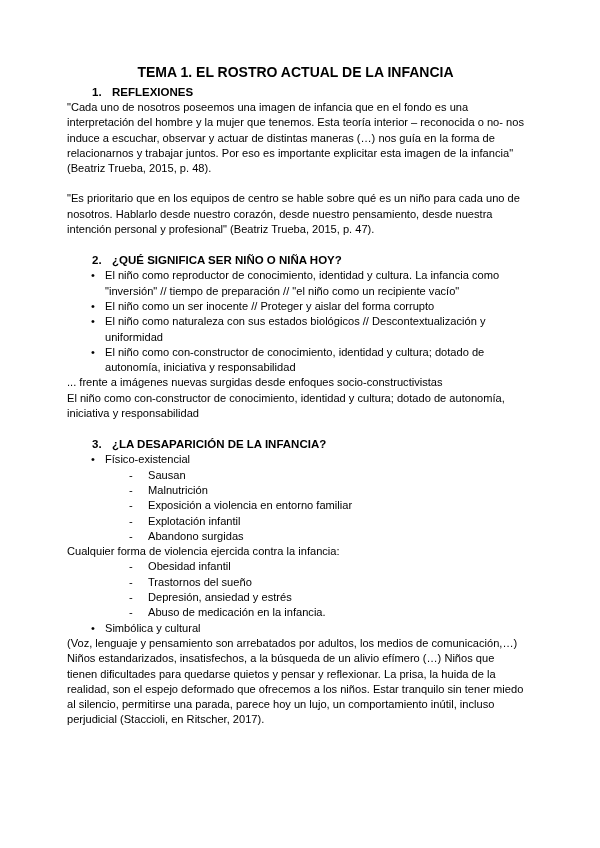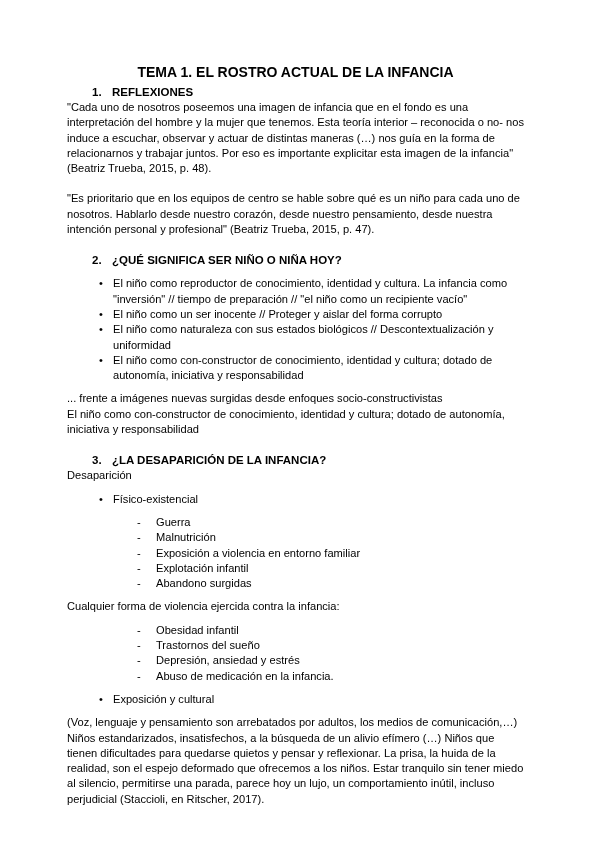--- a/index.html
+++ b/index.html
@@ -38,21 +38,21 @@
     margin: 0;
   }
   .num-heading .num {
     position: absolute;
     left: 25px;
     top: 0;
   }
   .gap-h { margin-top: 15px; }
   .para { margin: 0; }
   .gap { margin-top: 15px; }
-  ul { list-style: none; margin: 8px; padding: 0; }
+  ul { list-style: none; margin: 0; padding: 0; }
   ul.l1 > li {
     position: relative;
     padding-left: 38px;
   }
   ul.l1 > li::before {
     content: "\2022";
     position: absolute;
     left: 24px;
     top: 0;
   }
@@ -91,36 +91,35 @@
     <li>El niño como naturaleza con sus estados biológicos // Descontextualización y uniformidad</li>
     <li>El niño como con-constructor de conocimiento, identidad y cultura; dotado de autonomía, iniciativa y responsabilidad</li>
   </ul>
   <p class="para">... frente a imágenes nuevas surgidas desde enfoques socio-constructivistas</p>
   <p class="para">El niño como con-constructor de conocimiento, identidad y cultura; dotado de autonomía, iniciativa y responsabilidad</p>
 
   <h2 class="num-heading gap-h">
     <span class="num">3.</span>
     <span>¿LA DESAPARICIÓN DE LA INFANCIA?</span>
   </h2>
-  <p class="para">Desaparición</p>
   <ul class="l1">
     <li>Físico-existencial</li>
   </ul>
   <ul class="l2">
-    <li>Guerra</li>
+    <li>Sausan</li>
     <li>Malnutrición</li>
     <li>Exposición a violencia en entorno familiar</li>
     <li>Explotación infantil</li>
     <li>Abandono surgidas</li>
   </ul>
   <p class="para">Cualquier forma de violencia ejercida contra la infancia:</p>
   <ul class="l2">
     <li>Obesidad infantil</li>
     <li>Trastornos del sueño</li>
     <li>Depresión, ansiedad y estrés</li>
     <li>Abuso de medicación en la infancia.</li>
   </ul>
   <ul class="l1">
-    <li>Exposición y cultural</li>
+    <li>Simbólica y cultural</li>
   </ul>
   <p class="para">(Voz, lenguaje y pensamiento son arrebatados por adultos, los medios de comunicación,…) Niños estandarizados, insatisfechos, a la búsqueda de un alivio efímero (…) Niños que tienen dificultades para quedarse quietos y pensar y reflexionar. La prisa, la huida de la realidad, son el espejo deformado que ofrecemos a los niños. Estar tranquilo sin tener miedo al silencio, permitirse una parada, parece hoy un lujo, un comportamiento inútil, incluso perjudicial (Staccioli, en Ritscher, 2017).</p>
 
 </div>
 
 </body></html>

